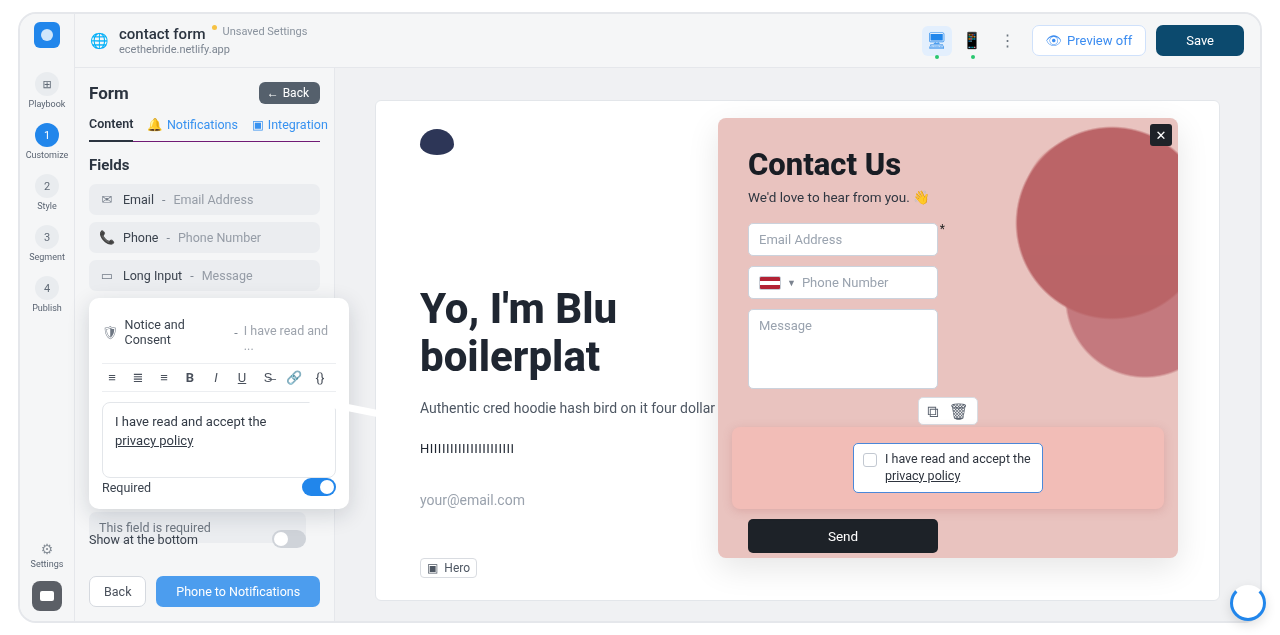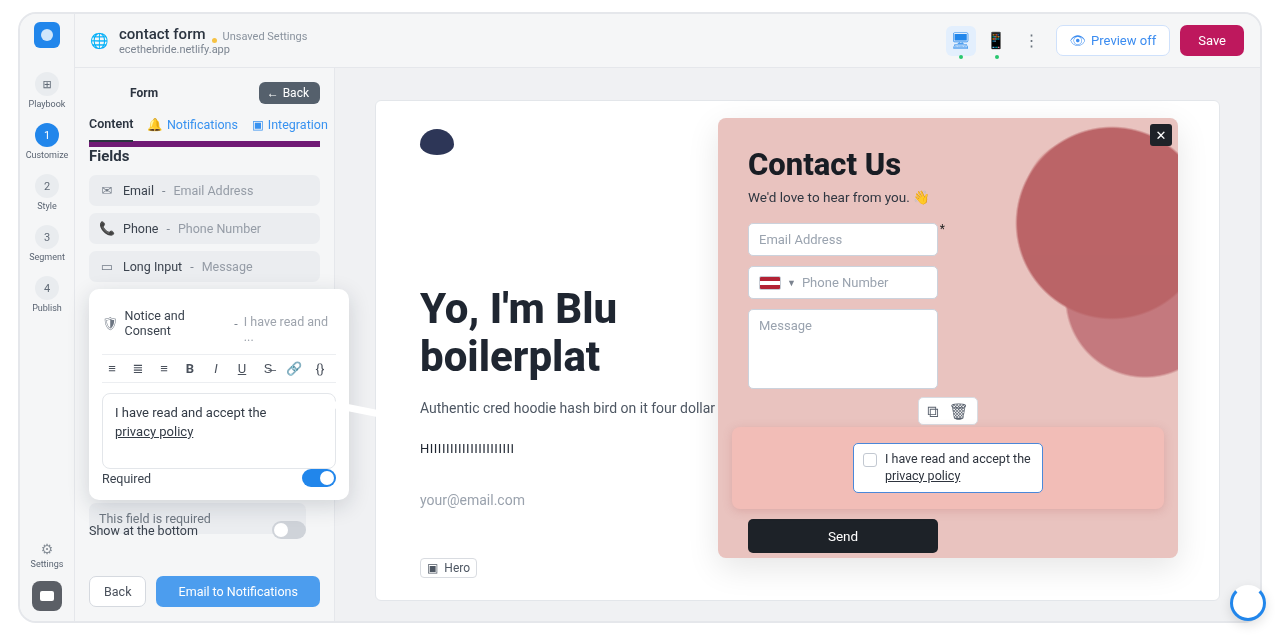--- a/index.html
+++ b/index.html
@@ -13,39 +13,39 @@
 .rail-icon.active { background: #2186eb; color: #fff; }
 .rail-label { font-size: 9px; color: #5a6472; }
 .rail-spacer { flex: 1; }
 .rail-settings { margin-bottom: 12px; text-align:center; }
 .rail-settings-icon { color:#889099; font-size:14px; margin-bottom:2px; }
 .chat-bubble { width: 30px; height: 30px; background: #5b5f66; border-radius: 8px; display:flex; align-items:center; justify-content:center; margin-bottom:10px; }
 .chat-bubble::before{ content:""; width:14px; height:10px; background:#fff; border-radius:2px; }
 .topbar { position: absolute; top: 0; left: 55px; right: 0; height: 54px; background: #f5f6f7; border-bottom: 1px solid #e5e7eb; display: flex; align-items: center; padding: 0 16px; }
 .globe-icon { width:18px; height:18px; color:#6b7280; margin-right:10px; display:flex; align-items:center; justify-content:center; font-size:15px; }
 .title-block { display:flex; flex-direction:column; }
-.title-row { display:flex; align-items:flex-end; gap:6px; }
+.title-row { display:flex; align-items:flex-start; gap:6px; }
 .page-title { font-size: 15px; font-weight: 500; color: #2b3440; }
 .unsaved-dot { width:5px; height:5px; background:#f6c244; border-radius:50%; }
 .unsaved { font-size: 11px; color: #8a939e; }
 .page-url { font-size: 11px; color: #7c8591; }
 .topbar-right { margin-left: auto; display: flex; align-items: center; gap: 10px; }
 .device-toggle { display:flex; align-items:center; gap:6px; }
 .device-btn { width:30px; height:30px; border-radius:6px; display:flex; align-items:center; justify-content:center; color:#5f6b78; cursor:pointer; position:relative; }
 .device-btn.active { background:#e3effd; color:#2186eb; }
 .device-btn::after{ content:""; position:absolute; bottom:-3px; width:4px; height:4px; border-radius:50%; background:#29c76f; }
 .more-icon { color:#6c757f; padding:0 6px; cursor:pointer; font-size:16px; }
 .preview-btn { border:1px solid #cfe1fb; background:#fff; color:#3b8cf0; border-radius:7px; padding:7px 13px; font-size:13px; display:flex; align-items:center; gap:5px; cursor:pointer; }
-.save-btn { background:#be185d; color:#fff; border-radius:7px; padding:8px 18px; font-size:13px; border:none; cursor:pointer; }
+.save-btn { background:#0c4a6e; color:#fff; border-radius:7px; padding:8px 30px; font-size:13px; border:none; cursor:pointer; }
 .sidebar { position:absolute; left:55px; top:54px; width:260px; bottom:0; background:#f5f6f7; border-right:1px solid #e5e7eb; padding:14px 0 14px 14px; overflow:visible; }
 .sidebar-inner { padding-right:14px; }
 .sidebar-header { display:flex; align-items:center; justify-content:space-between; margin-bottom:12px; }
-.form-heading { font-size:12px; font-weight:700; color:#2c3440;margin-left:41px; }
+.form-heading { font-size:17px; font-weight:700; color:#2c3440; }
 .back-chip { background:#55606c; color:#fff; border-radius:6px; padding:4px 11px 4px 8px; font-size:12px; display:flex; align-items:center; gap:4px; cursor:pointer; }
-.tabs { display:flex; gap:14px; border-bottom:6px solid #701a75; font-size:12.5px; }
+.tabs { display:flex; gap:14px; border-bottom:1px solid #701a75; margin-bottom:14px; font-size:12.5px; }
 .tab { padding:0 0 9px 0; color:#3892f0; cursor:pointer; display:flex; align-items:center; gap:4px; }
 .tab.active { color:#2b3440; font-weight:600; border-bottom:2px solid #2b3440; margin-bottom:-1px; }
 .fields-heading { font-size:15px; font-weight:700; color:#2b3440; margin-bottom:10px; }
 .field-row { background:#ebedf0; border-radius:7px; padding:8px 10px; margin-bottom:7px; display:flex; align-items:center; gap:8px; font-size:12.5px; cursor:pointer; }
 .field-icon { width:16px; text-align:center; color:#737c88; font-size:13px; }
 .field-name { color:#3b434e; }
 .field-sep { color:#7e8691; }
 .field-desc { color:#959ca6; }
 .consent-card { position:absolute; left:0; width:260px; background:#fff; border-radius:10px; padding:13px; box-shadow:0 6px 22px rgba(20,30,50,.16); z-index:50; }
 .consent-title-row { display:flex; align-items:center; gap:6px; font-size:12.5px; margin-bottom:10px; }
@@ -228,21 +228,21 @@
         </div>
         <div class="req-msg-row" style="position:absolute; top:196px; left:0; right:14px;">This field is required</div>
         <div class="toggle-row" style="position:absolute; top:232px; left:0; right:14px;">
           <span>Show at the bottom</span>
           <span class="switch off"></span>
         </div>
       </div>
     </div>
     <div class="sidebar-footer">
       <button class="sf-back">Back</button>
-      <button class="sf-next">Email to Notifications</button>
+      <button class="sf-next">Phone to Notifications</button>
     </div>
   </div>
 
   <div class="canvas">
     <div class="site">
       <div class="site-logo"></div>
       <div class="site-nav">
         <span>Blog</span>
         <span>About title</span>
       </div>

